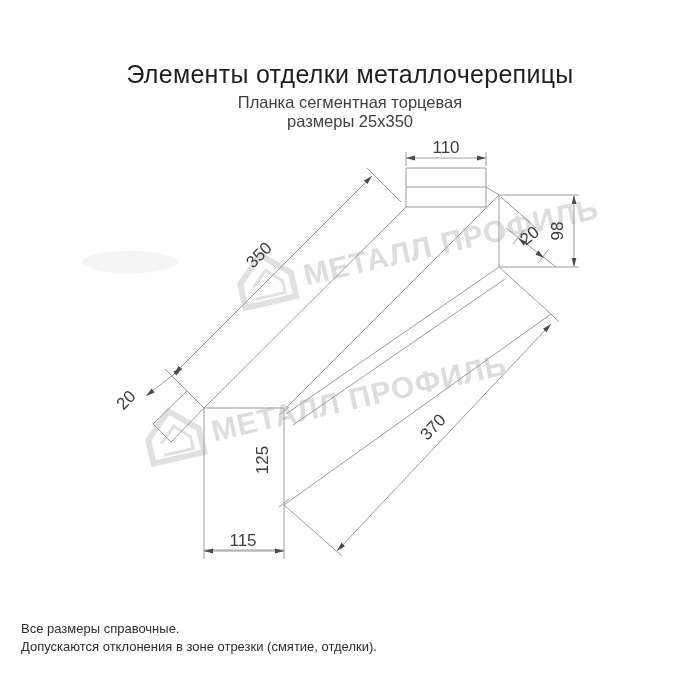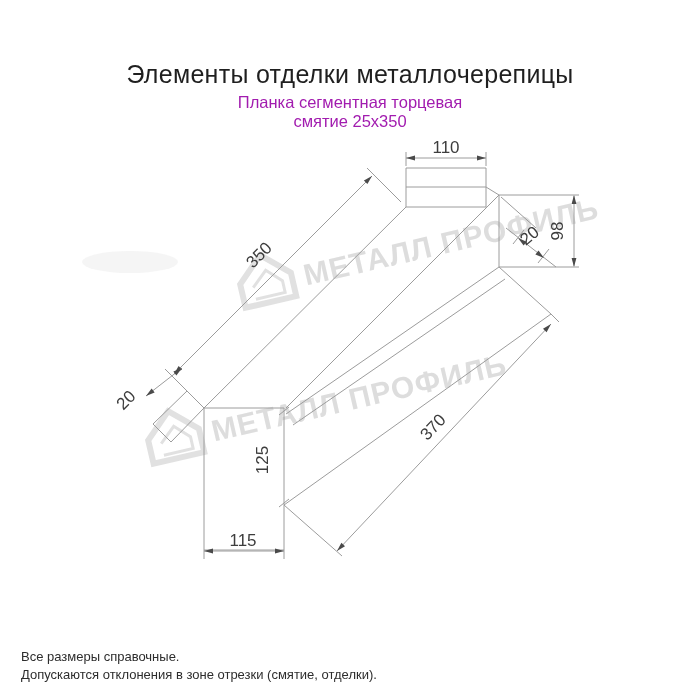--- a/index.html
+++ b/index.html
@@ -1,40 +1,40 @@
 <!DOCTYPE html>
 <html><head>
 <meta charset="utf-8">
 <style>
   html,body{margin:0;padding:0;background:#ffffff;}
   #stage{position:relative;width:700px;height:700px;background:#ffffff;overflow:hidden;
          font-family:"Liberation Sans", sans-serif;}
   .title{position:absolute;top:28px;left:0;width:700px;text-align:center;
          font-size:25px;color:#1f1f1f;letter-spacing:.3px;margin-top:32px;}
   .subtitle{position:absolute;top:93px;left:0;width:700px;text-align:center;
-            font-size:16.5px;line-height:19px;color:#a21caf;}
-  .footer{position:absolute;top:648px;left:21px;font-size:13px;line-height:17.5px;color:#2d2d2d;}
+            font-size:16.5px;line-height:19px;color:#404040;}
+  .footer{position:absolute;top:620px;left:21px;font-size:13px;line-height:17.5px;color:#2d2d2d;}
   svg{position:absolute;top:0;left:0;}
   .geo{stroke:#9c9c9c;stroke-width:1;fill:none;}
   .arrow{fill:#4a4a4a;stroke:none;}
   .dimtxt{font-family:"Liberation Sans", sans-serif;font-size:17px;fill:#3d3d3d;}
   .wm-text{font-family:"Liberation Sans", sans-serif;font-size:30px;font-weight:bold;
            letter-spacing:1px;fill:#c9c9c9;}
   .wm-shape{stroke:#cfcfcf;fill:none;}
 </style>
 </head>
 <body>
 
 <div id="stage">
 
   <div class="title">Элементы отделки металлочерепицы</div>
 
   <div class="subtitle">
     <div>Планка сегментная торцевая</div>
-    <div>смятие 25х350</div>
+    <div>размеры 25х350</div>
   </div>
 
   <svg width="700" height="700" viewBox="0 0 700 700">
 
     <g opacity="0.5">
       <ellipse cx="130" cy="262" rx="48" ry="11" fill="#ececec"></ellipse>
     </g>
 
     <g opacity="0.62" transform="translate(230,258) rotate(-13)">
       <g class="wm-shape">

